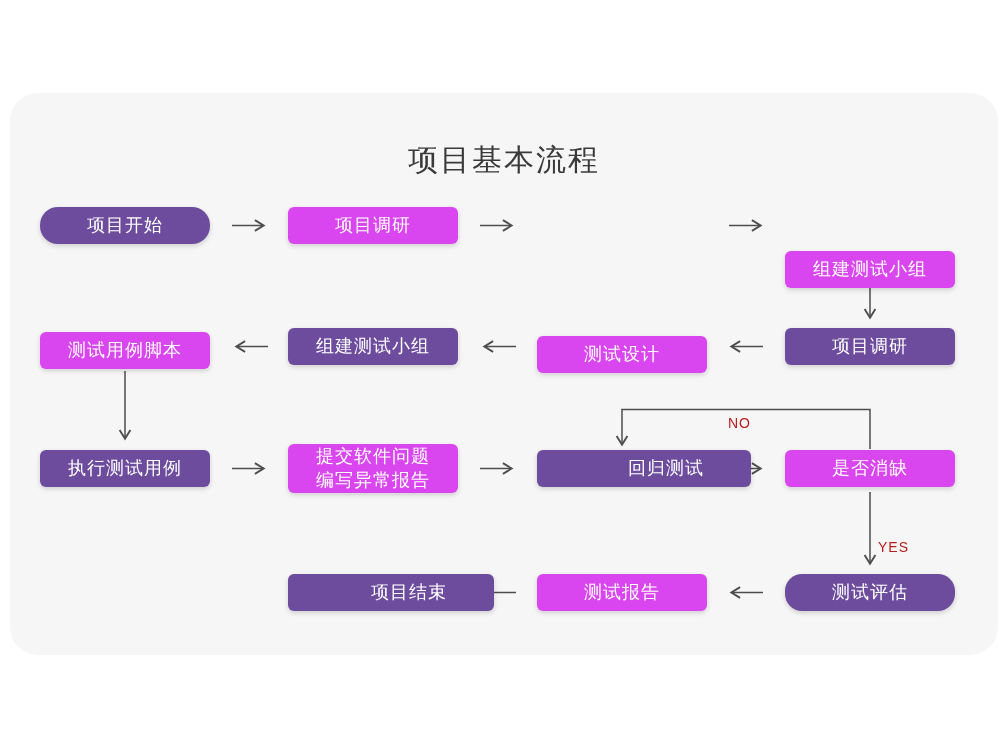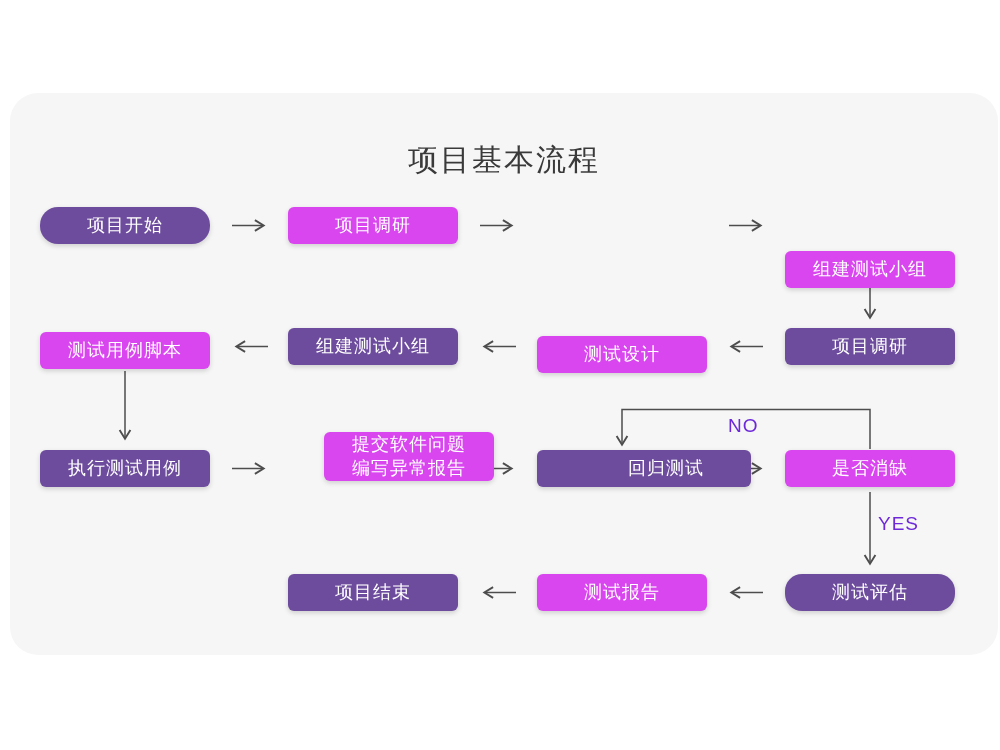--- a/index.html
+++ b/index.html
@@ -53,26 +53,26 @@
     pointer-events: none;
   }
   svg.arrows line, svg.arrows polyline {
     stroke: #4D4D4D;
     stroke-width: 1.5;
     fill: none;
   }
 
   .edge-label {
     position: absolute;
-    font-size: 19px;
-    color: #6d28d9;
+    font-size: 14px;
+    color: #b91c1c;
     letter-spacing: 1px;
   }
   .edge-label.no  { left: 728px; top: 415px; }
-  .edge-label.yes { left: 878px; top: 513px; }
+  .edge-label.yes { left: 878px; top: 539px; }
 </style>
 </head>
 <body>
 
 <div class="stage">
 
   <div class="card"></div>
 
   <div class="diagram-title">项目基本流程</div>
 
@@ -102,25 +102,25 @@
   <div class="node purple" style="left:40px;  top:207px;border-radius:18px;">项目开始</div>
   <div class="node gray" style="left:288px; top:207px;">项目调研</div>
   <div class="node gray" style="left:785px; top:207px;margin-top:44px;">组建测试小组</div>
 
   <div class="node purple" style="left:785px; top:328px;">项目调研</div>
   <div class="node gray" style="left:537px; top:336px;border-radius:6px;">测试设计</div>
   <div class="node purple" style="left:288px; top:328px;">组建测试小组</div>
   <div class="node gray" style="left:40px;  top:332px;">测试用例脚本</div>
 
   <div class="node purple" style="left:40px;  top:450px;">执行测试用例</div>
-  <div class="node gray tall" style="left:288px; top:432px;margin-left:36px;">提交软件问题
+  <div class="node gray tall" style="left:288px; top:444px;">提交软件问题
 编写异常报告</div>
   <div class="node purple" style="left:537px; top:450px;padding-left:44px;">回归测试</div>
   <div class="node gray" style="left:785px; top:450px;">是否消缺</div>
 
   <div class="node purple" style="left:785px; top:574px;border-radius:17px;">测试评估</div>
   <div class="node gray" style="left:537px; top:574px;">测试报告</div>
-  <div class="node purple" style="left:288px; top:574px;">项目结束</div>
+  <div class="node purple" style="left:288px; top:574px;padding-left:36px;">项目结束</div>
 
   <span class="edge-label no">NO</span>
   <span class="edge-label yes">YES</span>
 
 </div>
 
 </body></html>

